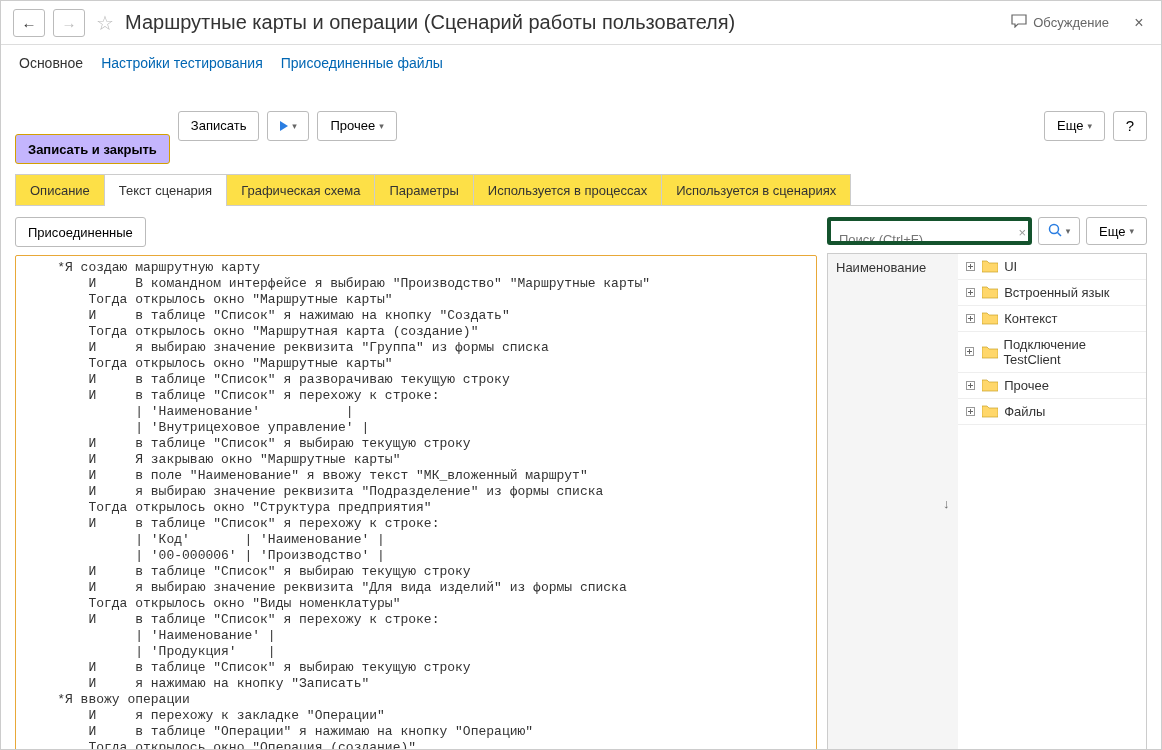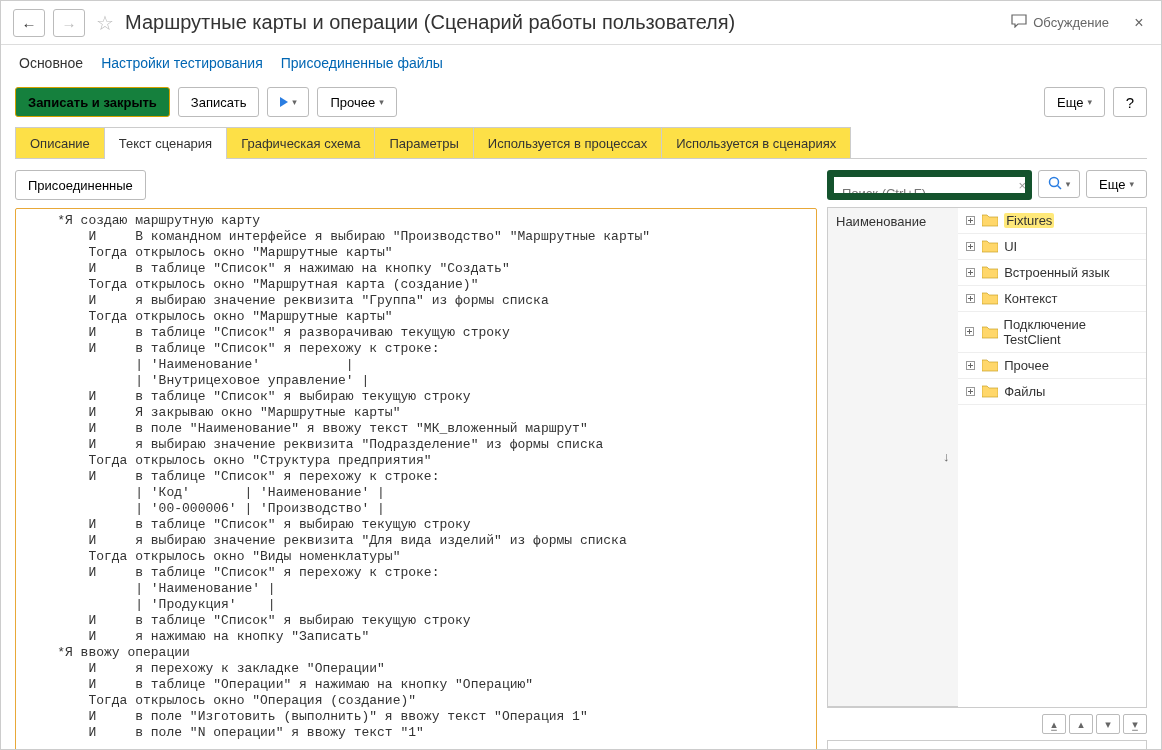--- a/index.html
+++ b/index.html
@@ -12,40 +12,40 @@
 .title { font-size: 20px; color: #333; flex: 1; }
 .discuss { display: flex; align-items: center; gap: 6px; color: #666; cursor: pointer; font-size: 13px; }
 .close-btn { width: 20px; height: 20px; display: flex; align-items: center; justify-content: center; color: #666; cursor: pointer; font-size: 16px; margin-left: 12px; }
 
 .linkbar { display: flex; gap: 18px; padding: 10px 18px; font-size: 14px; }
 .linkbar a { color: #0066b3; text-decoration: none; cursor: pointer; }
 .linkbar a.active { color: #333; }
 
 .toolbar { display: flex; align-items: center; padding: 6px 14px 10px; gap: 8px; }
 .btn { height: 30px; padding: 0 12px; border: 1px solid #bbb; border-radius: 3px; background: #fff; cursor: pointer; font-size: 13px; display: flex; align-items: center; gap: 4px; }
-.btn.primary { background: #15803d; border-color: #d4a000; font-weight: bold; }
+.btn.primary { background: #c4b5fd; border-color: #d4a000; font-weight: bold; margin-top: 47px; }
 .btn.icon { width: 42px; padding: 0; justify-content: center; }
 .btn .chev { font-size: 9px; color: #666; }
 .spacer { flex: 1; }
 .btn.help { width: 34px; padding: 0; justify-content: center; font-size: 15px; }
 
 .tabs { display: flex; padding: 0 14px; }
 .tab { padding: 8px 14px; border: 1px solid #ccc; border-bottom: none; background: #fde047; cursor: pointer; font-size: 13px; margin-right: -1px; }
 .tab.active { background: #fff; border-top: 1px solid #ccc; position: relative; z-index: 1; }
 .tabs-bottom { border-bottom: 1px solid #ccc; margin: 0 14px; position: relative; top: -1px; }
 
 .content { display: flex; padding: 10px 14px 0; gap: 10px; height: 598px; }
 .left { flex: 1; display: flex; flex-direction: column; min-width: 0; }
 .format-row { margin-bottom: 8px; }
 .editor { flex: 1; border: 1px solid #e8a838; border-radius: 2px; background: #fff; overflow: auto; padding: 4px 10px; font-family: 'Courier New', monospace; font-size: 13px; line-height: 1.23; white-space: pre; color: #333; }
 
 .right { width: 320px; display: flex; flex-direction: column; }
 .search-row { display: flex; gap: 6px; margin-bottom: 6px; }
 .search-box { flex: 1; position: relative; }
-.search-input { width: 100%; height: 28px; padding: 16px 24px 0 8px; border: 7px solid #14532d; border-radius: 3px; font-size: 13px; }
+.search-input { width: 100%; height: 28px; padding: 16px 24px 0 8px; border: 4px solid #14532d; border-radius: 3px; font-size: 13px; }
 .search-clear { position: absolute; right: 6px; top: 50%; transform: translateY(-50%); color: #999; cursor: pointer; font-size: 13px; }
 .search-btn { width: 42px; height: 28px; border: 1px solid #bbb; border-radius: 3px; background: #fff; display: flex; align-items: center; justify-content: center; cursor: pointer; gap: 2px; }
 .search-btn .chev { font-size: 9px; color: #666; margin-left: 2px; }
 
 .tree-wrap { flex: 1; border: 1px solid #ccc; display: flex; min-height: 0; }
 .tree-header { display: flex; background: #f5f5f5; border-bottom: 1px solid #ccc; font-size: 13px; }
 .tree-header-cell { padding: 6px 8px; flex: 1; }
 .tree-header-sort { width: 24px; display: flex; align-items: center; justify-content: center; color: #666; }
 .tree-body { flex: 1; overflow: auto; }
 .tree-item { display: flex; align-items: center; padding: 5px 6px; gap: 6px; cursor: pointer; font-size: 13px; border-bottom: 1px solid #eee; }
@@ -190,35 +190,20 @@
                 <rect x="0.5" y="0.5" width="8" height="8" fill="#fff" stroke="#999"></rect>
                 <line x1="2" y1="4.5" x2="7" y2="4.5" stroke="#666"></line>
                 <line x1="4.5" y1="2" x2="4.5" y2="7" stroke="#666"></line>
               </svg>
             </span>
             <span class="tree-folder">
               <svg class="folder-svg" width="16" height="14" viewBox="0 0 16 14">
                 <path d="M0 2 h5 l2 2 h9 v9 h-16 z" fill="#ffd76a" stroke="#c9a227" stroke-width="0.7"></path>
               </svg>
             </span>
-            <span class="tree-label hl">Fixtures</span>
-          </div>
-          <div class="tree-item">
-            <span class="tree-expand">
-              <svg viewBox="0 0 9 9">
-                <rect x="0.5" y="0.5" width="8" height="8" fill="#fff" stroke="#999"></rect>
-                <line x1="2" y1="4.5" x2="7" y2="4.5" stroke="#666"></line>
-                <line x1="4.5" y1="2" x2="4.5" y2="7" stroke="#666"></line>
-              </svg>
-            </span>
-            <span class="tree-folder">
-              <svg class="folder-svg" width="16" height="14" viewBox="0 0 16 14">
-                <path d="M0 2 h5 l2 2 h9 v9 h-16 z" fill="#ffd76a" stroke="#c9a227" stroke-width="0.7"></path>
-              </svg>
-            </span>
             <span class="tree-label">UI</span>
           </div>
           <div class="tree-item">
             <span class="tree-expand">
               <svg viewBox="0 0 9 9">
                 <rect x="0.5" y="0.5" width="8" height="8" fill="#fff" stroke="#999"></rect>
                 <line x1="2" y1="4.5" x2="7" y2="4.5" stroke="#666"></line>
                 <line x1="4.5" y1="2" x2="4.5" y2="7" stroke="#666"></line>
               </svg>
             </span>

